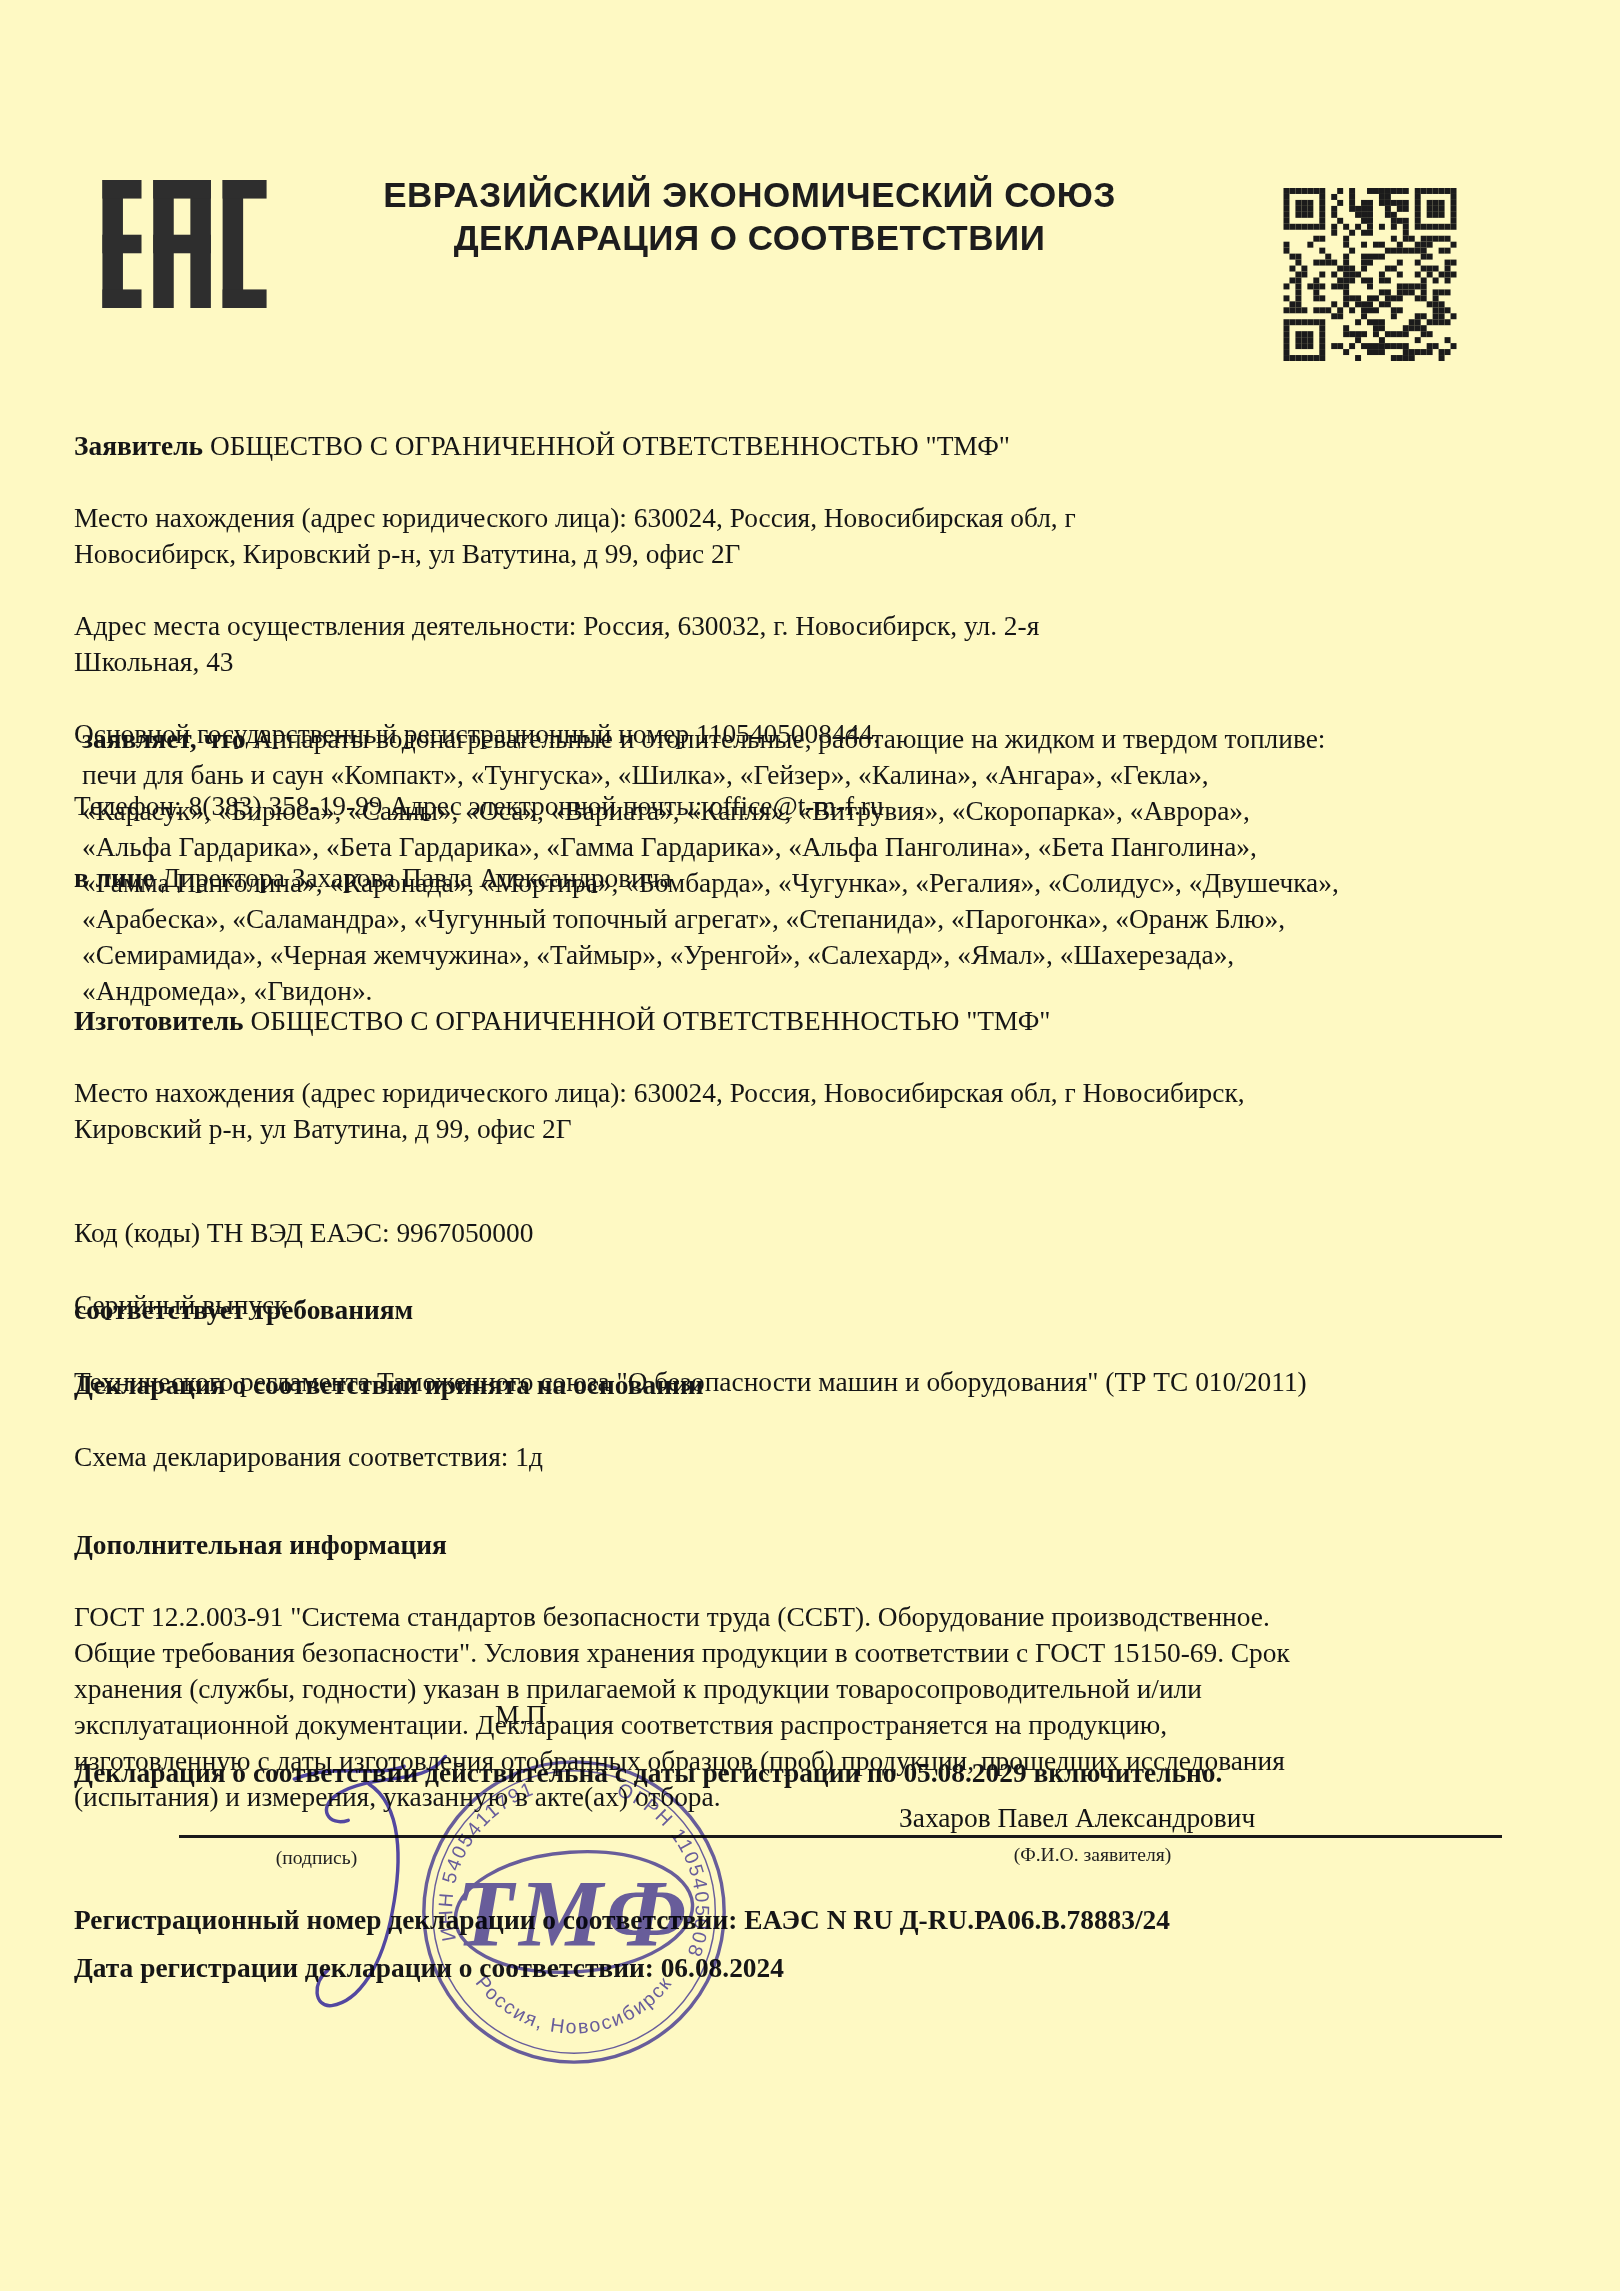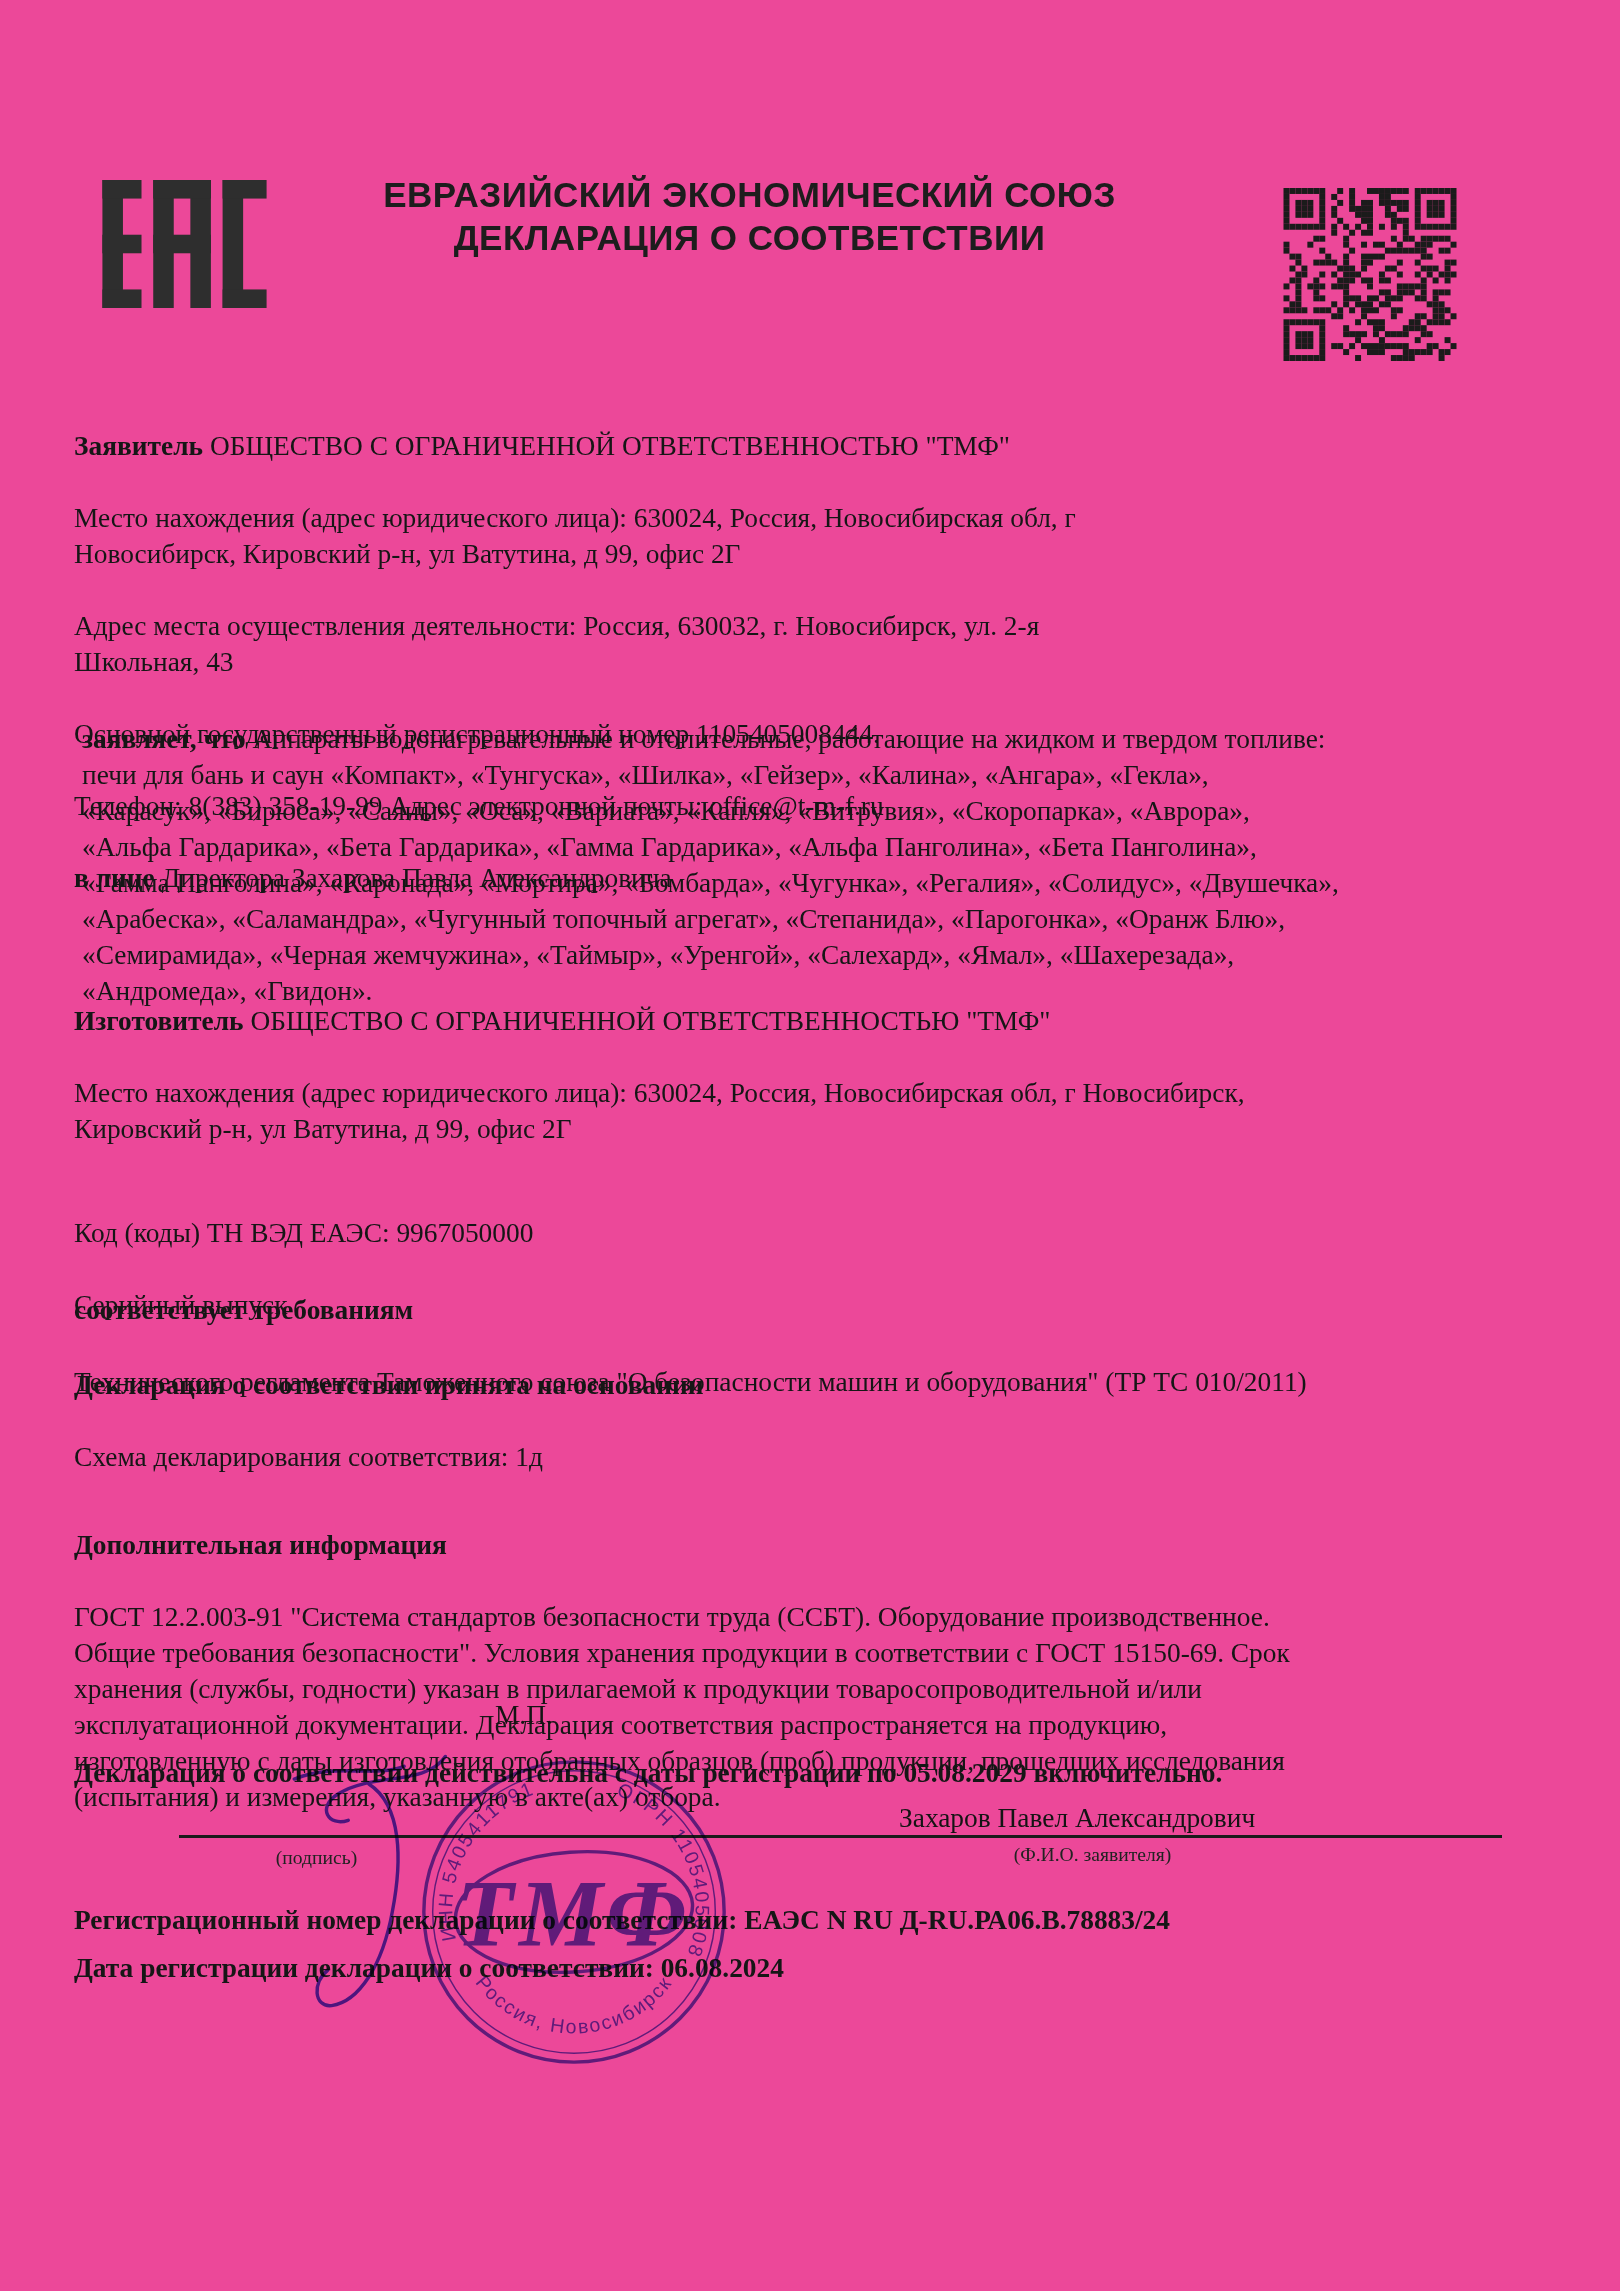--- a/index.html
+++ b/index.html
@@ -1,20 +1,20 @@
 <!DOCTYPE html>
 <html lang="ru" style="--stamp-color: #5b51c6; --signature-color: #4a3fd0;"><head>
 <meta charset="utf-8">
 <style>
   html,body{margin:0;padding:0;background:#e9e9e9;}
   .page{
     position:relative;
     width:1620px;height:2292px;
     margin:0 auto;
-    background:#ec4899;
+    background:#fef9c3;
     font-family:"Liberation Serif","DejaVu Serif",serif;
     color:#141414;
     overflow:hidden;
   }
   
   .eac-logo{position:absolute;left:102px;top:180px;width:165px;height:128px;}
   .doc-title{
     position:absolute;left:279px;top:173px;width:941px;
     text-align:center;
     font-family:"Liberation Sans","DejaVu Sans",sans-serif;

